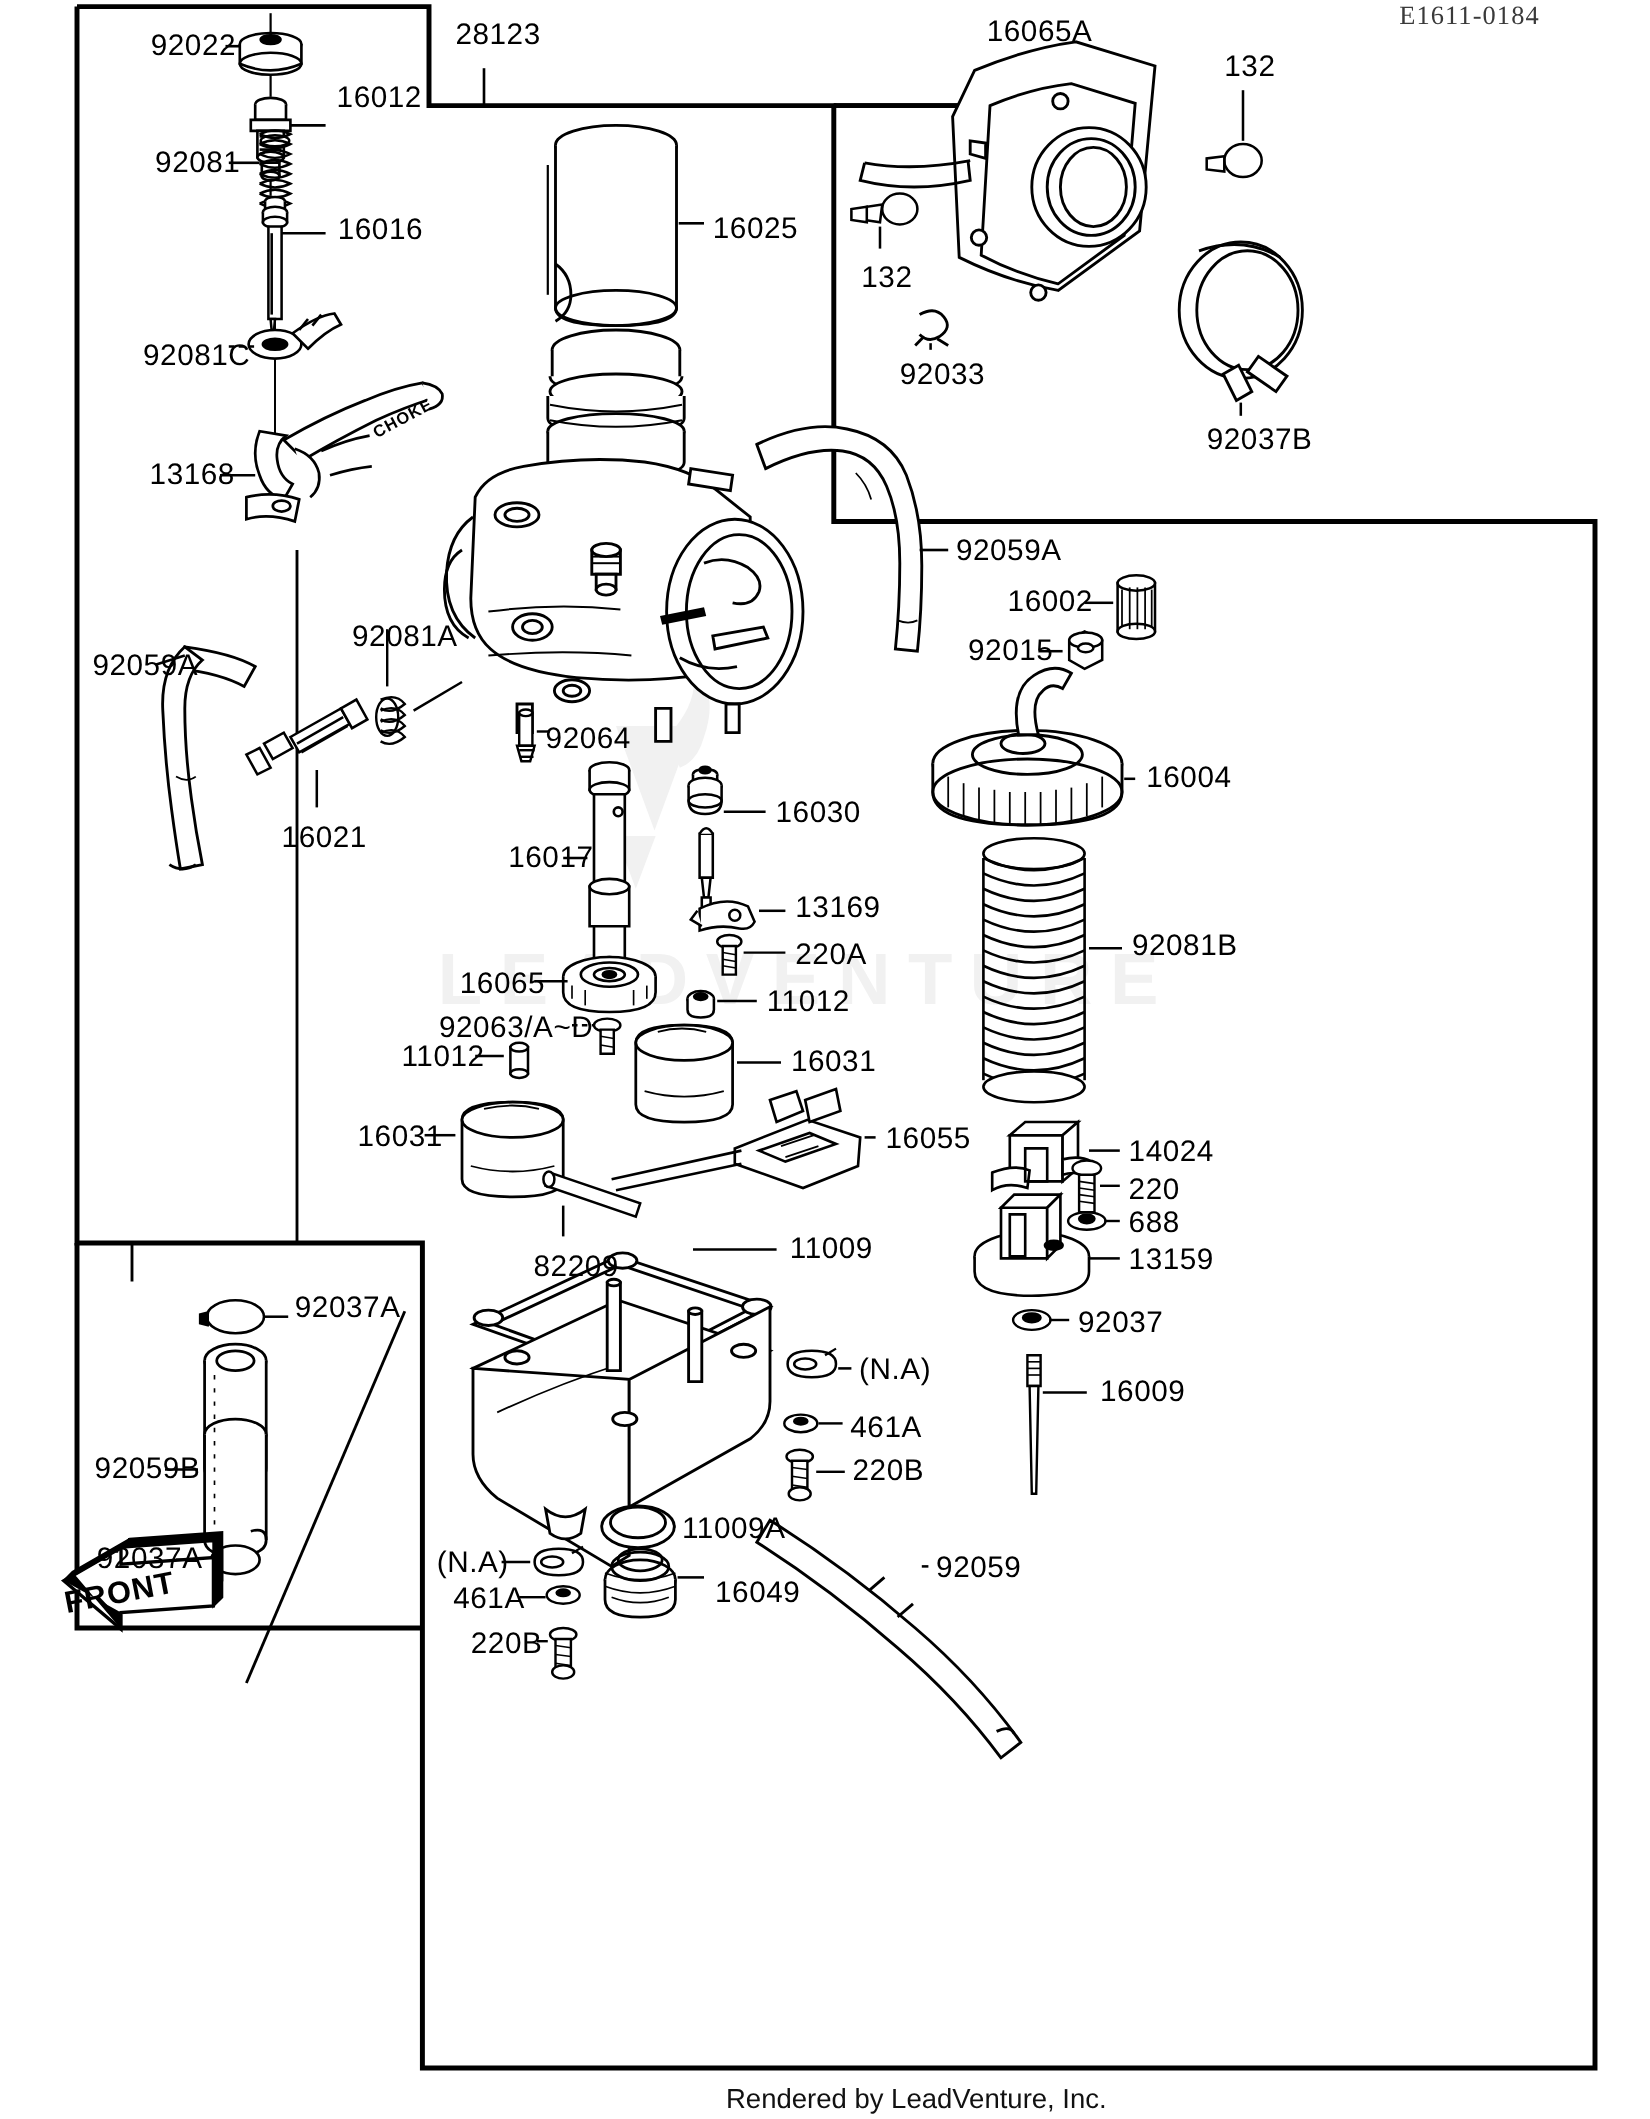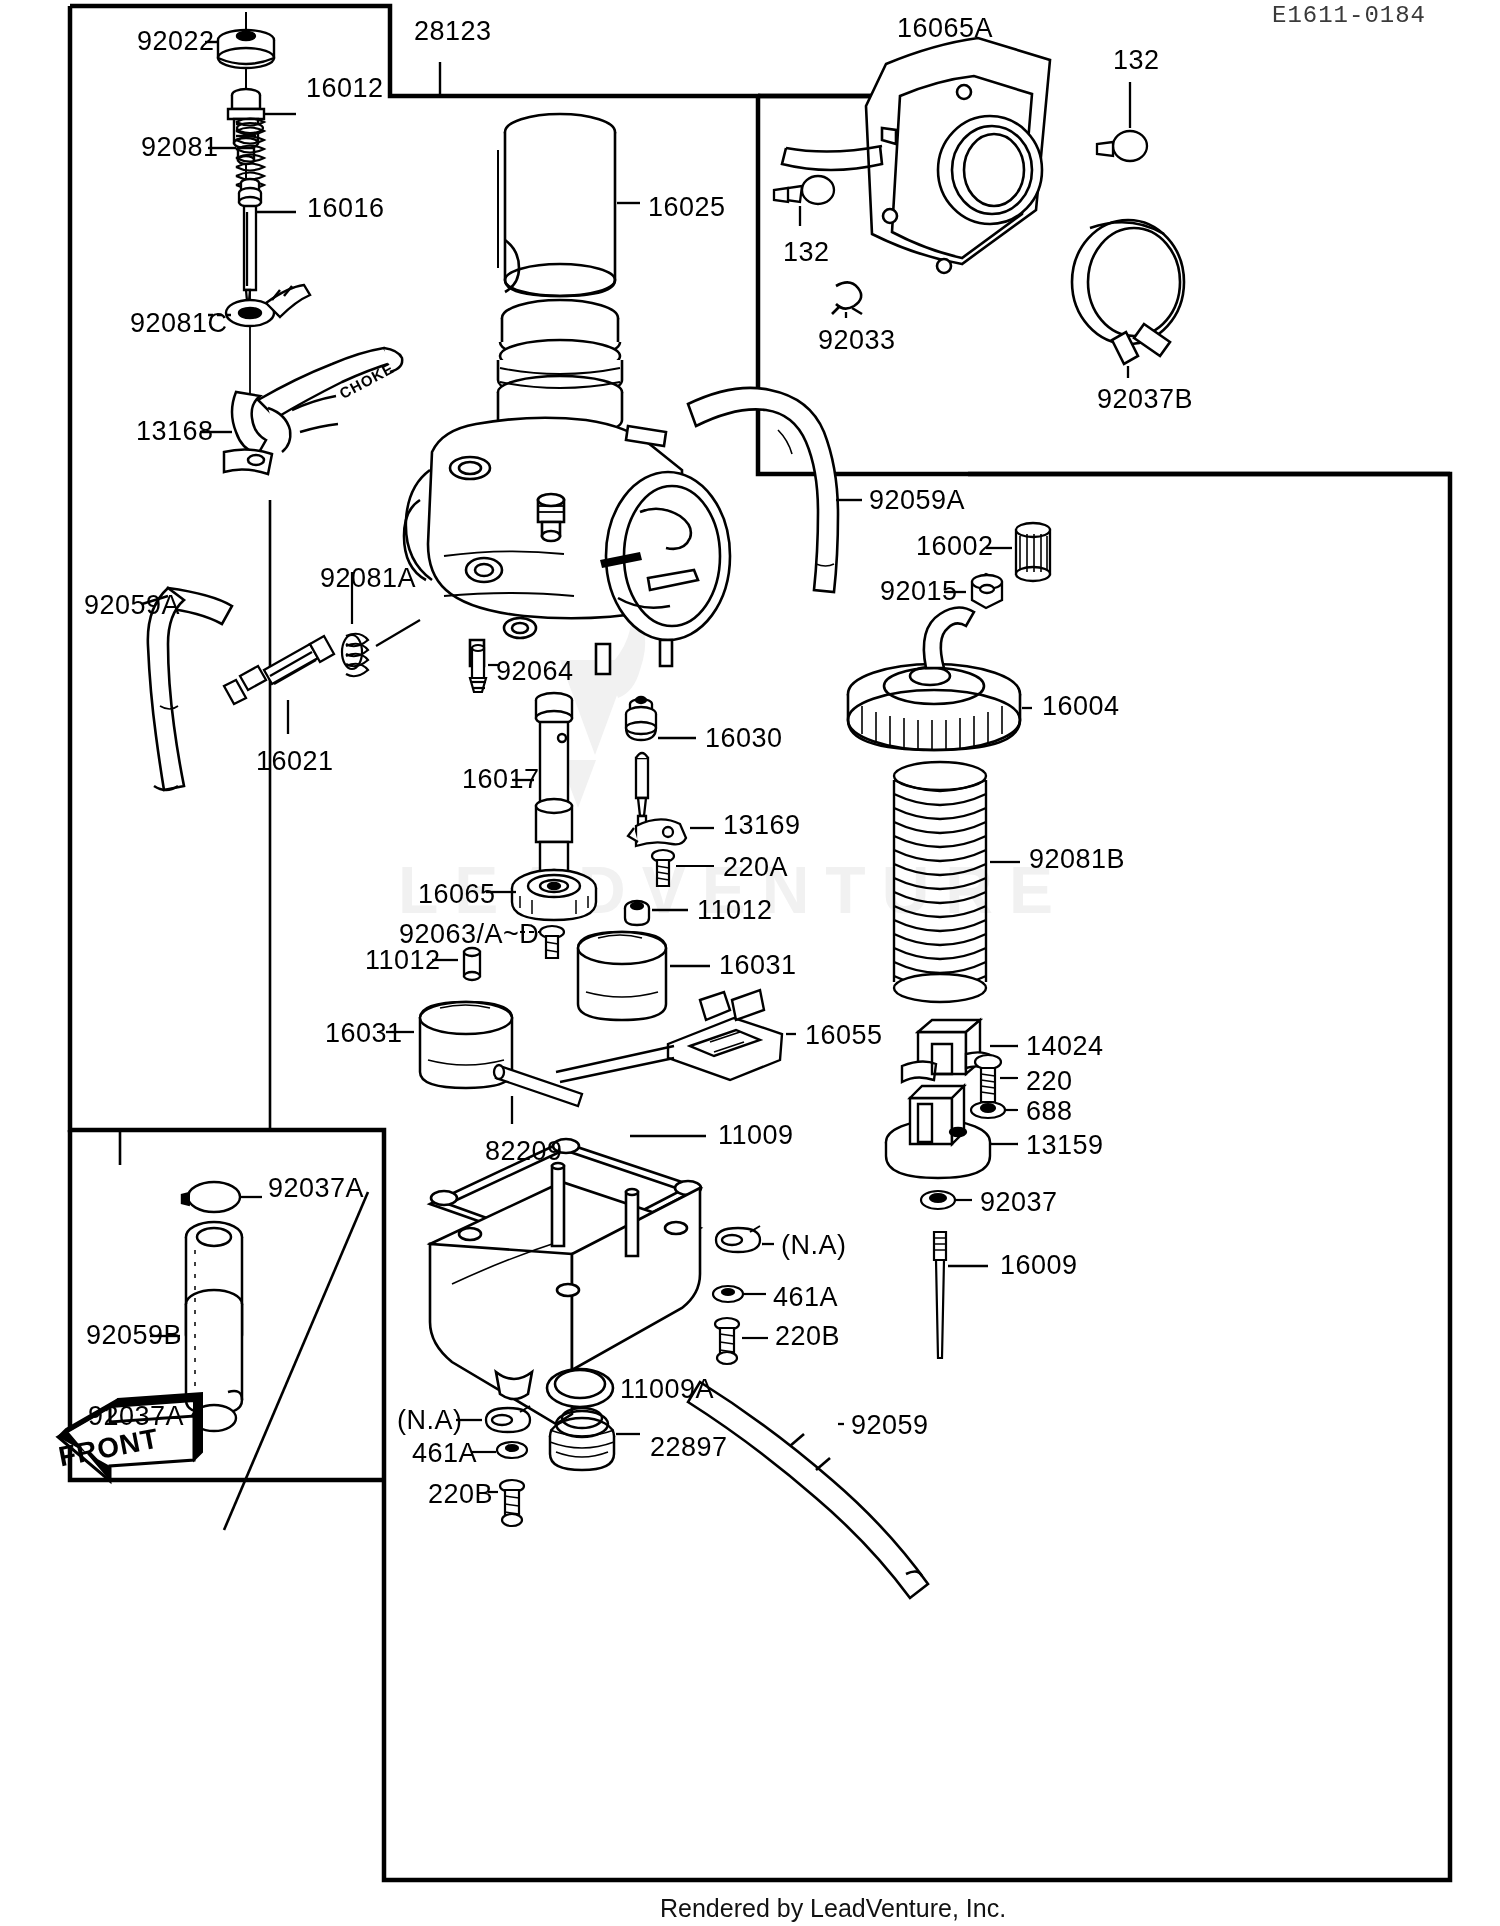--- a/index.html
+++ b/index.html
@@ -4,21 +4,21 @@
 <style>
   html,body{margin:0;padding:0;background:#ffffff;}
   body{width:1500px;height:1926px;position:relative;overflow:hidden;
        font-family:"Liberation Sans","DejaVu Sans",sans-serif;color:#000;}
   #stage{position:absolute;left:0;top:0;width:1500px;height:1926px;}
   svg#diagram{position:absolute;left:0;top:0;width:1500px;height:1926px;}
   .lbl{position:absolute;font-size:27px;font-weight:400;letter-spacing:.5px;
        white-space:nowrap;color:#000;line-height:1;
        font-family:"Liberation Sans","DejaVu Sans",sans-serif;}
   .hdr{position:absolute;font-size:24px;color:#3a3a3a;white-space:nowrap;
-       font-family:Liberation Mono, monospace;letter-spacing:1px;}
+       font-family:Liberation Serif, serif;letter-spacing:1px;}
   .ftr{position:absolute;font-size:25px;color:#111;white-space:nowrap;
        font-family:"Liberation Sans","DejaVu Sans",sans-serif;}
   .wm{position:absolute;font-size:66px;font-weight:700;color:#f1f1f1;
       letter-spacing:16px;white-space:nowrap;user-select:none;
       font-family:"Liberation Sans","DejaVu Sans",sans-serif;}
   .front-txt{position:absolute;left:58px;top:1432px;font-size:28px;font-weight:700;
        color:#000;letter-spacing:1px;transform:rotate(-11deg);
        font-family:"Liberation Sans","DejaVu Sans",sans-serif;}
   .choke-txt{position:absolute;left:337px;top:372px;font-size:15px;font-weight:700;
        letter-spacing:1px;transform:rotate(-28deg);color:#000;
@@ -717,18 +717,18 @@
       <div class="lbl" style="left: 268px; top: 1175px;">92037A</div>
       <div class="lbl" style="left: 781px; top: 1232px;">(N.A)</div>
       <div class="lbl" style="left: 1000px; top: 1252px;">16009</div>
       <div class="lbl" style="left: 773px; top: 1284px;">461A</div>
       <div class="lbl" style="left: 86px; top: 1322px;">92059B</div>
       <div class="lbl" style="left: 775px; top: 1323px;">220B</div>
       <div class="lbl" style="left: 620px; top: 1376px;">11009A</div>
       <div class="lbl" style="left: 88px; top: 1403px;">92037A</div>
       <div class="lbl" style="left: 397px; top: 1407px;">(N.A)</div>
       <div class="lbl" style="left: 851px; top: 1412px;">92059</div>
-      <div class="lbl" style="left: 650px; top: 1434px;">22897</div>
+      <div class="lbl" style="left: 650px; top: 1434px;">16049</div>
       <div class="lbl" style="left: 412px; top: 1440px;">461A</div>
       <div class="lbl" style="left: 428px; top: 1481px;">220B</div>
     </div>
 
 </div>
 
 </body></html>

